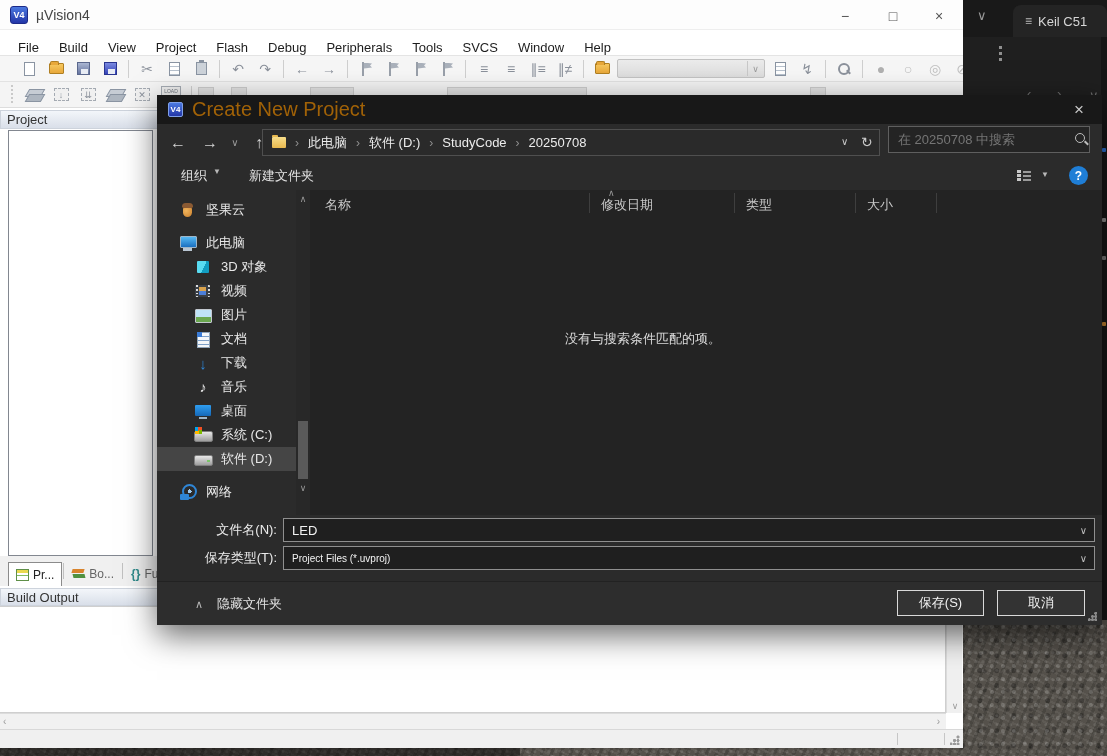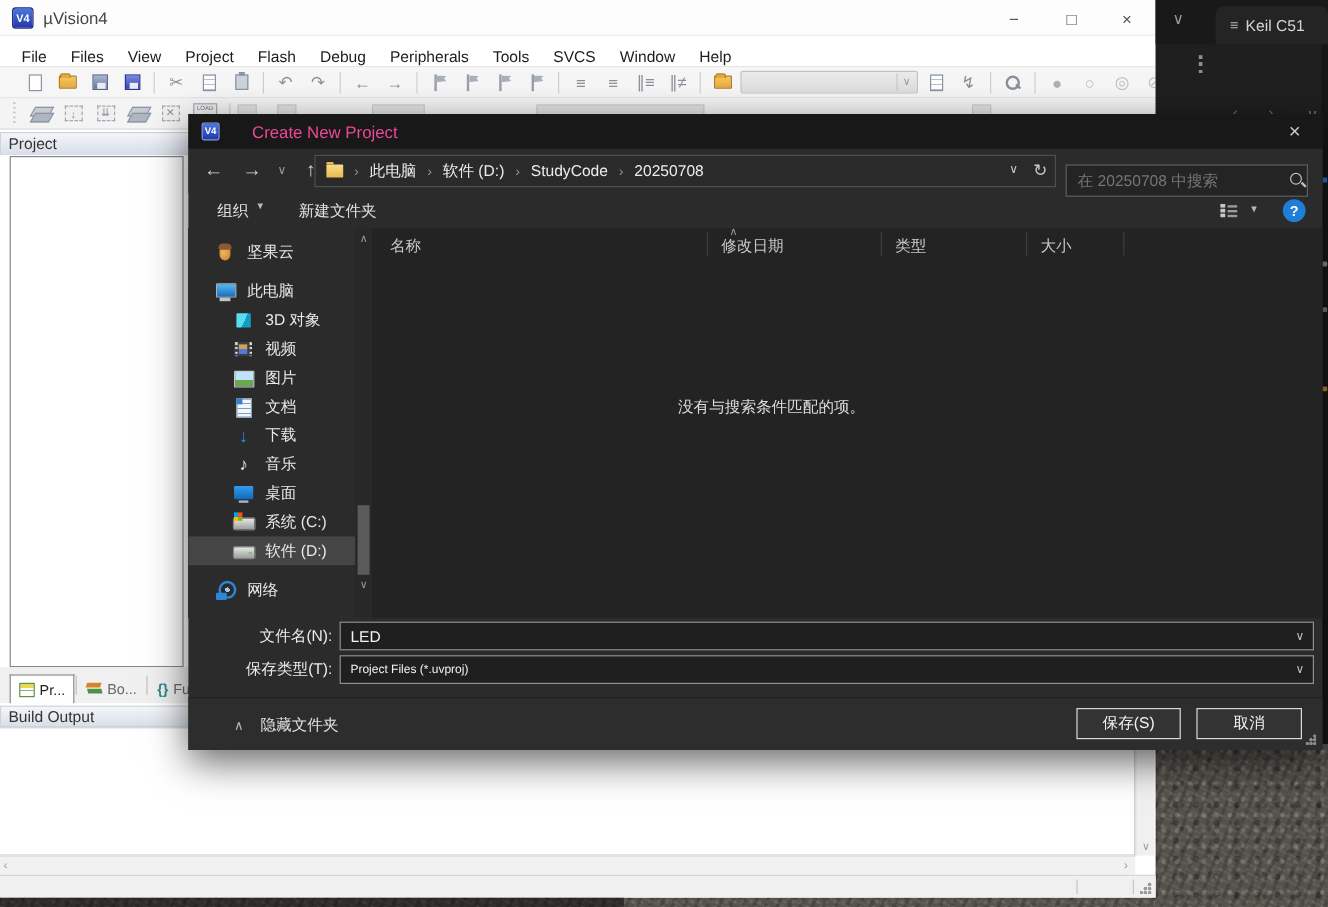--- a/index.html
+++ b/index.html
@@ -97,30 +97,30 @@
   .ra-tabicon{color:#b8b8b8;font-size:12px}
   .ra-dots{position:absolute;left:36px;top:46px;width:3px;height:16px;background:repeating-linear-gradient(to bottom,#8f8f8f 0 3px,transparent 3px 6px)}
   .ra-nav{position:absolute;color:#6f6f6f;font-size:13px}
   .ra-strip{position:absolute;right:0;top:37px;width:6px;height:583px;background:#161616}
   .frag{position:absolute;right:1px;width:4px;height:4px;border-radius:1px}
 
   
   .dialog{left:157px;top:95px;width:945px;height:530px;background:#2b2b2b;box-shadow:0 10px 30px rgba(0,0,0,.6);color:#e6e6e6}
   .dlg-title{position:absolute;left:0;top:0;width:945px;height:29px;background:#181818;display:flex;align-items:center}
   .dlg-logo{width:15px;height:15px;margin-left:11px;border-radius:2px;background:linear-gradient(#4b79e0,#2336a8);border:1px solid #7fa0e8;color:#fff;font-size:8px;font-weight:bold;display:flex;align-items:center;justify-content:center}
-  .dlg-title-text{margin-left:27px;color:#ec4899;font-size:14px}
+  .dlg-title-text{margin-left:9px;color:#a16207;font-size:20px}
   .dlg-close{position:absolute;right:8px;top:2px;width:30px;height:25px;display:flex;align-items:center;justify-content:center;color:#c9c9c9;font-size:17px}
   .dlg-nav{position:absolute;left:0;top:29px;width:945px;height:37px;background:#2b2b2b;display:flex;align-items:center}
   .navbtn{color:#d4d4d4;font-size:16px;flex:none;text-align:center}
   .crumbbar{position:absolute;left:105px;top:5px;width:618px;height:27px;background:#2a2a2a;border:1px solid #4f4f4f;display:flex;align-items:center;color:#ececec}
   .crumbsep{color:#8f8f8f;margin:0 9px;font-size:12px}
   .folder{width:14px;height:11px;margin-left:9px;background:linear-gradient(#f7dd8a,#e9b94f);border-radius:1px;position:relative}
   .folder::before{content:"";position:absolute;left:0;top:-2px;width:6px;height:2px;background:#e9b94f;border-radius:1px 1px 0 0}
   .crumb-extra{position:absolute;display:flex;align-items:center;color:#c9c9c9}
-  .searchbox{position:absolute;left:731px;top:13px;width:202px;height:27px;background:#242424;border:1px solid #5f5f5f;display:flex;align-items:center}
+  .searchbox{position:absolute;left:731px;top:2px;width:202px;height:27px;background:#242424;border:1px solid #5f5f5f;display:flex;align-items:center}
   .searchbox input{flex:1;background:transparent;border:none;outline:none;color:#a8a8a8;font-size:13px;padding-left:9px;font-family:inherit}
   .dmag{position:relative;width:16px;height:16px;margin-right:8px}
   .dmag::before{content:"";position:absolute;left:1px;top:1px;width:8px;height:8px;border:1.6px solid #bdbdbd;border-radius:50%}
   .dmag::after{content:"";position:absolute;left:10px;top:10px;width:5px;height:1.8px;background:#bdbdbd;transform:rotate(45deg)}
   .dlg-cmd{position:absolute;left:0;top:66px;width:945px;height:29px;display:flex;align-items:center;color:#e2e2e2}
   .cmditem{display:flex;gap:6px;font-size:13px}
   .viewico{width:14px;height:12px;background:
      linear-gradient(#c9c9c9,#c9c9c9) 0 1px/4px 3px no-repeat,
      linear-gradient(#c9c9c9,#c9c9c9) 0 5px/4px 3px no-repeat,
      linear-gradient(#c9c9c9,#c9c9c9) 0 9px/4px 3px no-repeat,
@@ -192,21 +192,21 @@
     <div class="titlebar">
       <div class="uvlogo">V4</div>
       <div class="wintitle">µVision4</div>
       <div class="capbtn" style="left:830px">−</div>
       <div class="capbtn" style="left:878px">□</div>
       <div class="capbtn" style="left:924px">×</div>
     </div>
 
     <div class="menubar">
       <span class="menuitem">File</span>
-      <span class="menuitem">Files</span>
+      <span class="menuitem">Build</span>
       <span class="menuitem">View</span>
       <span class="menuitem">Project</span>
       <span class="menuitem">Flash</span>
       <span class="menuitem">Debug</span>
       <span class="menuitem">Peripherals</span>
       <span class="menuitem">Tools</span>
       <span class="menuitem">SVCS</span>
       <span class="menuitem">Window</span>
       <span class="menuitem">Help</span>
     </div>

